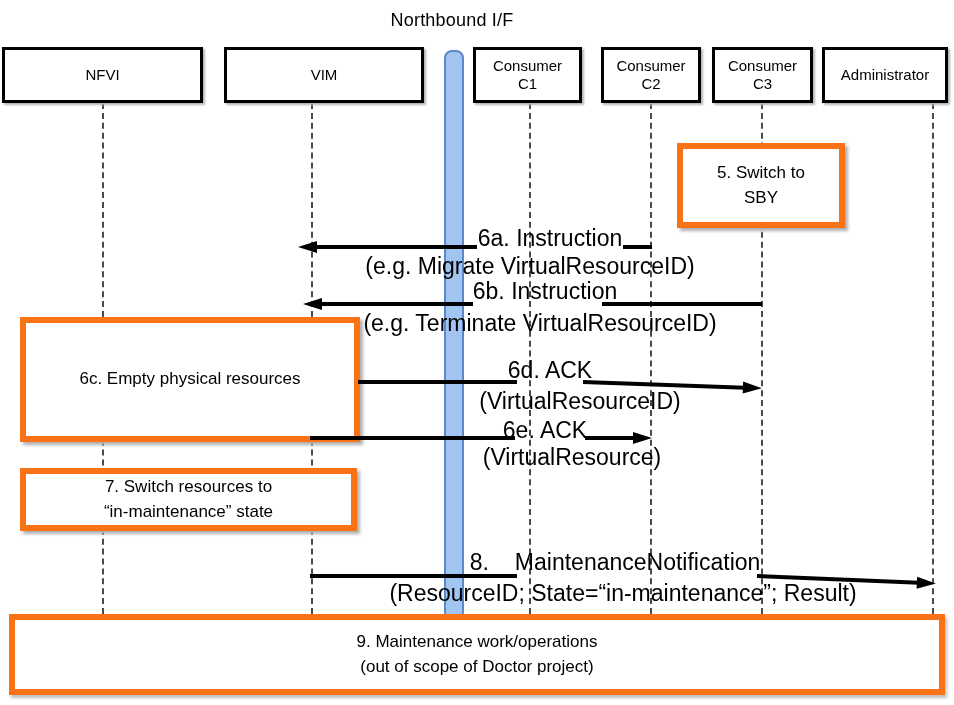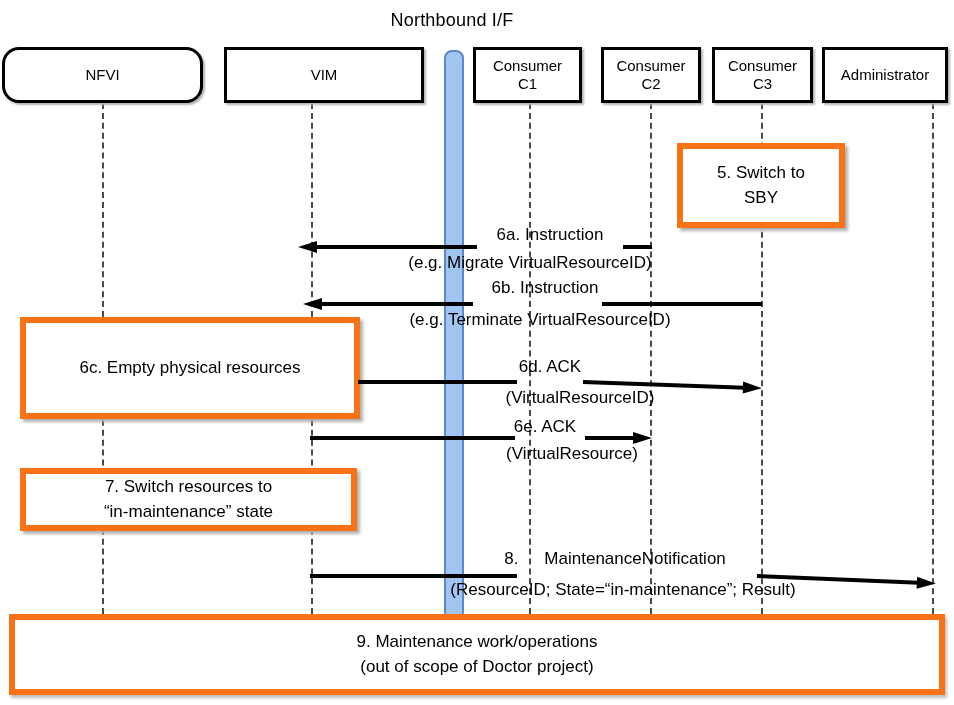--- a/index.html
+++ b/index.html
@@ -35,42 +35,42 @@
     position:absolute;width:0;height:0;z-index:4;
     border-top:6px solid transparent;border-bottom:6px solid transparent;
     border-right:19px solid #000;
   }
   .ah-right{
     position:absolute;width:0;height:0;z-index:4;
     border-top:6px solid transparent;border-bottom:6px solid transparent;
     border-left:19px solid #000;
   }
   .mtext{
-    position:absolute;font-size:17px;text-align:center;z-index:5;white-space:nowrap;
+    position:absolute;font-size:23px;text-align:center;z-index:5;white-space:nowrap;
   }
   .slope{position:absolute;z-index:4;transform-origin:left center;}
   .msg8row{display:flex;justify-content:center;gap:26px;}
 </style>
 </head>
 <body>
 
 <div id="canvas">
 
   <div class="title" style="left:327px;top:10px;width:250px;">Northbound I/F</div>
 
   <div class="lifeline" style="left:102px;"></div>
   <div class="lifeline" style="left:311px;"></div>
   <div class="lifeline" style="left:529px;"></div>
   <div class="lifeline" style="left:650px;"></div>
   <div class="lifeline" style="left:761px;"></div>
   <div class="lifeline" style="left:932px;"></div>
 
   <div class="ifbar" style="background: rgb(162, 196, 240); border-color: rgb(91, 136, 201);"></div>
 
-  <div class="abox" style="left:2px;width:201px;border-radius:17px;">
+  <div class="abox" style="left:2px;width:201px;">
     <span>NFVI</span>
   </div>
   <div class="abox" style="left:224px;width:200px;">
     <span>VIM</span>
   </div>
   <div class="abox" style="left:473px;width:109px;">
     <span>Consumer</span>
     <span>C1</span>
   </div>
   <div class="abox" style="left:601px;width:100px;">
@@ -96,21 +96,21 @@
   <div class="mline" style="left:314px;top:245px;width:163px;"></div>
   <div class="mline" style="left:623px;top:245px;width:29px;"></div>
   <div class="mtext" style="left:360px;top:253px;width:340px;">(e.g. Migrate VirtualResourceID)</div>
 
   <div class="mtext" style="left:450px;top:278px;width:190px;">6b. Instruction</div>
   <div class="ah-left" style="left:303px;top:298px;"></div>
   <div class="mline" style="left:319px;top:302px;width:154px;"></div>
   <div class="mline" style="left:602px;top:302px;width:160px;"></div>
   <div class="mtext" style="left:360px;top:310px;width:360px;">(e.g. Terminate VirtualResourceID)</div>
 
-  <div class="nbox" style="left:20px;top:317px;width:340px;height:102px;justify-content:center;">
+  <div class="nbox" style="left:20px;top:317px;width:340px;height:125px;justify-content:center;">
     <span>6c. Empty physical resources</span>
   </div>
 
   <div class="mtext" style="left:480px;top:357px;width:140px;">6d. ACK</div>
   <div class="mline" style="left:358px;top:380px;width:159px;"></div>
   <div class="slope" style="left:583px;top:374px;width:182px;height:16px;transform:rotate(2deg);">
     <div class="mline" style="left:0;top:6px;width:162px;"></div>
     <div class="ah-right" style="left:160px;top:2px;"></div>
   </div>
   <div class="mtext" style="left:478px;top:388px;width:204px;">(VirtualResourceID)</div>

